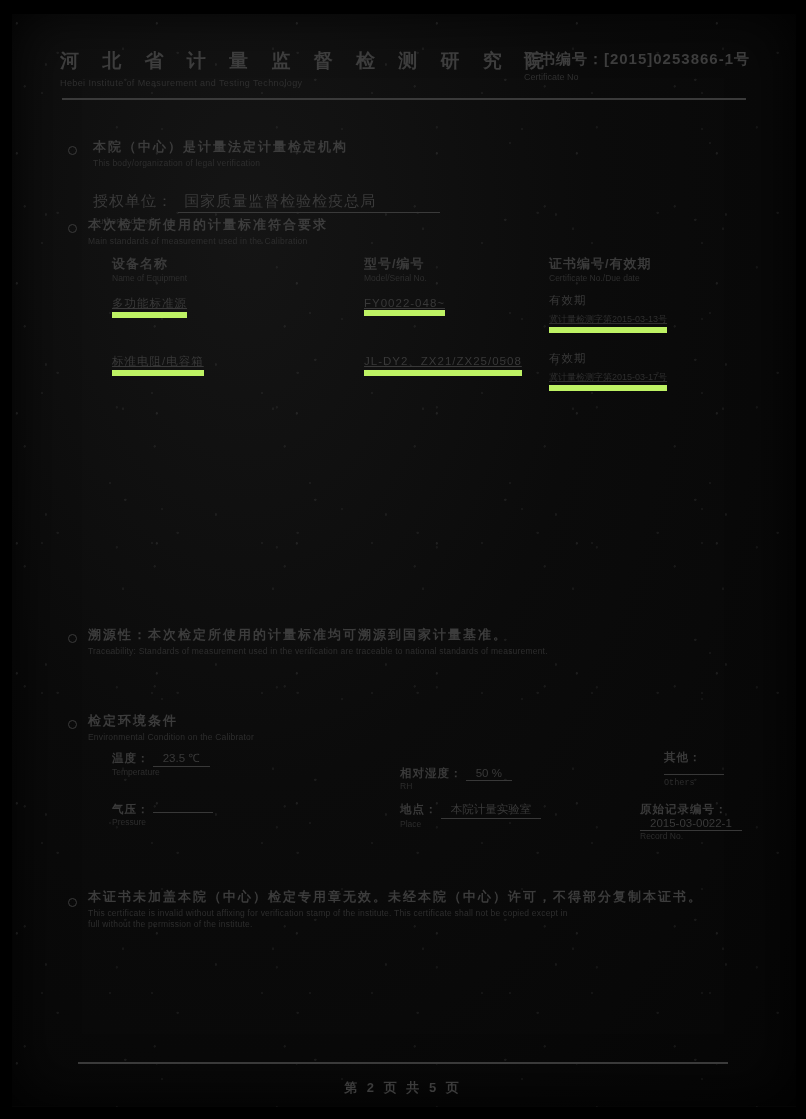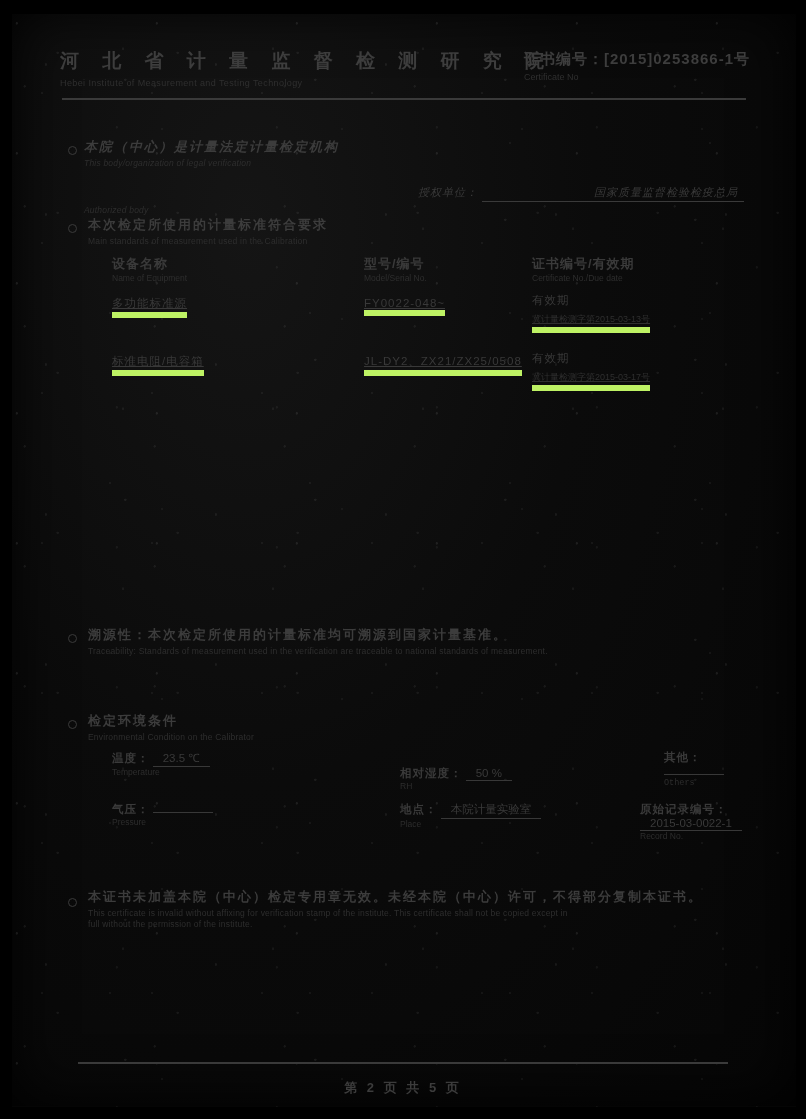--- a/index.html
+++ b/index.html
@@ -127,25 +127,24 @@
     font-weight: bold;
     letter-spacing: 2px;
   }
   .sec .line-en {
     font-size: 8.5px;
     color: #2e2e2e;
     margin-top: 2px;
     letter-spacing: .2px;
   }
   .fieldrow {
-    margin-top: 17px;
-    font-size: 11px;
+    margin-top: 24px;
+    font-size: 15px;
     color: #3a3a3a;
     letter-spacing: 1px;
-    text-align: right;
   }
   .uline {
     display: inline-block;
     border-bottom: 1px solid #3a3a3a;
     padding: 0 6px 1px 6px;
     min-width: 80px;
   }
   .col-head-cn {
     font-size: 13px;
     color: #3a3a3a;
@@ -167,21 +166,21 @@
   }
   .tbl {
     position: absolute;
     left: 112px;
     top: 255px;
     width: 640px;
   }
   .tbl .r { position: relative; height: 28px; }
   .c1 { position: absolute; left: 0; width: 250px; }
   .c2 { position: absolute; left: 252px; width: 160px; }
-  .c3 { position: absolute; left: 420px; width: 220px; }
+  .c3 { position: absolute; left: 437px; width: 220px; }
   .u { border-bottom: 6px solid #bef264; display: inline-block; padding-bottom: 1px; text-decoration: underline; }
 
   .footer-rule {
     position: absolute;
     left: 78px;
     bottom: 55px;
     width: 650px;
     height: 2px;
     background: #3a3a3a;
   }
@@ -221,21 +220,21 @@
     <div class="cert-block">
       <div class="cert-cn">
         <span>证书编号：</span><span>[2015]0253866-1</span><span>号</span>
       </div>
       <div class="cert-en">Certificate No</div>
     </div>
   </div>
   <div class="rule"></div>
 
   <div class="bullet" style="left:68px; top:146px;"></div>
-  <div class="sec" style="left:84px; top:138px; width:660px;font-style:italic;">
+  <div class="sec" style="left:93px; top:138px; width:660px;">
     <div class="line-cn">本院（中心）是计量法定计量检定机构</div>
     <div class="line-en">This body/organization of  legal  verification</div>
     <div class="fieldrow">
       <span>授权单位：</span>
       <span class="uline" style="min-width:250px;">国家质量监督检验检疫总局</span>
     </div>
     <div class="line-en" style="margin-top:3px;">Authorized body</div>
   </div>
 
   <div class="bullet" style="left:68px; top:224px;"></div>

